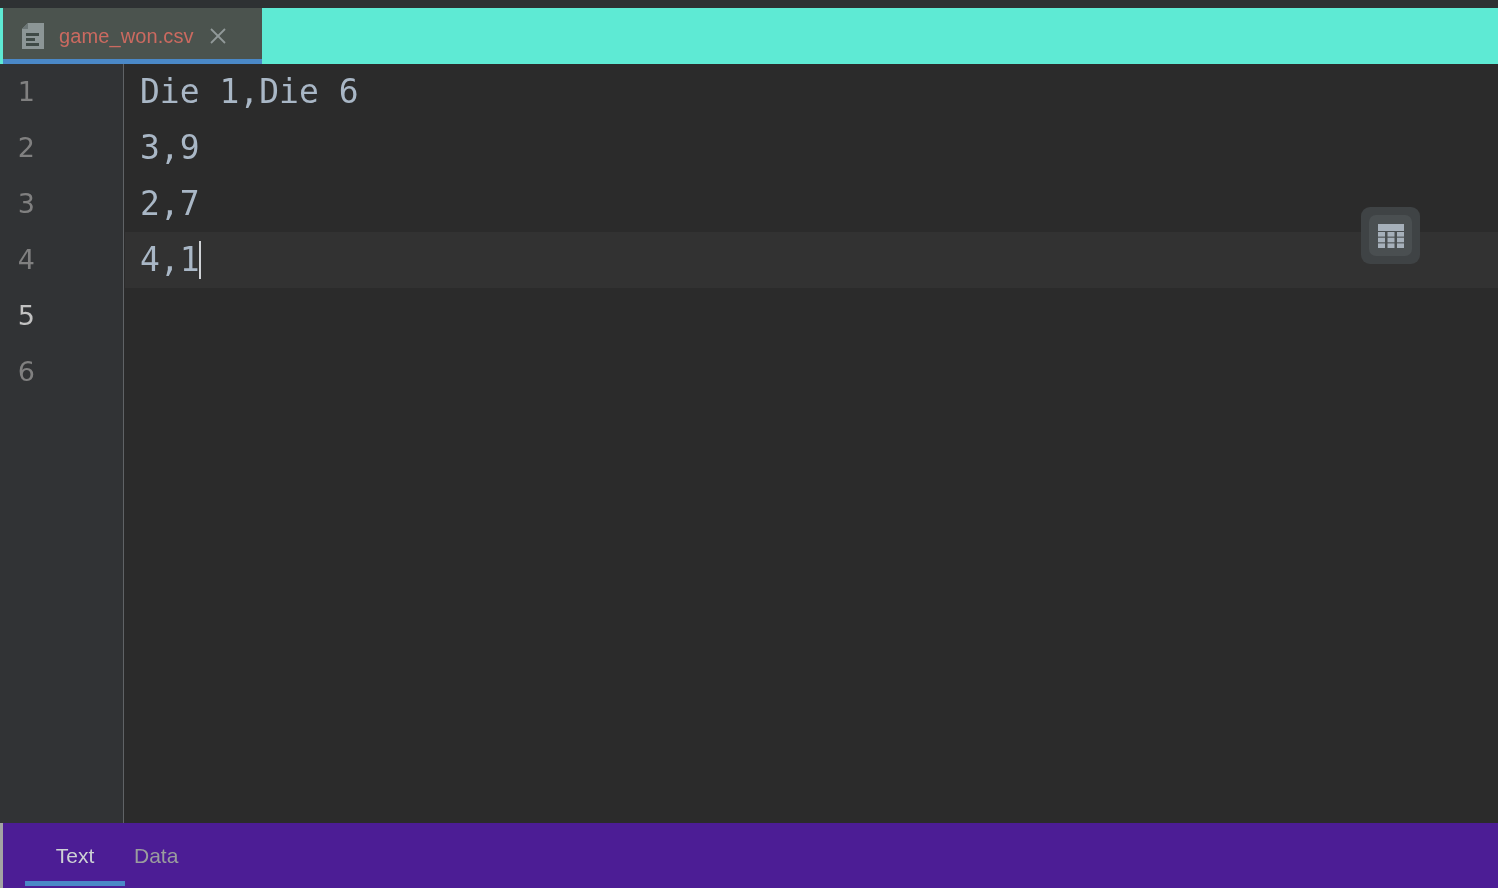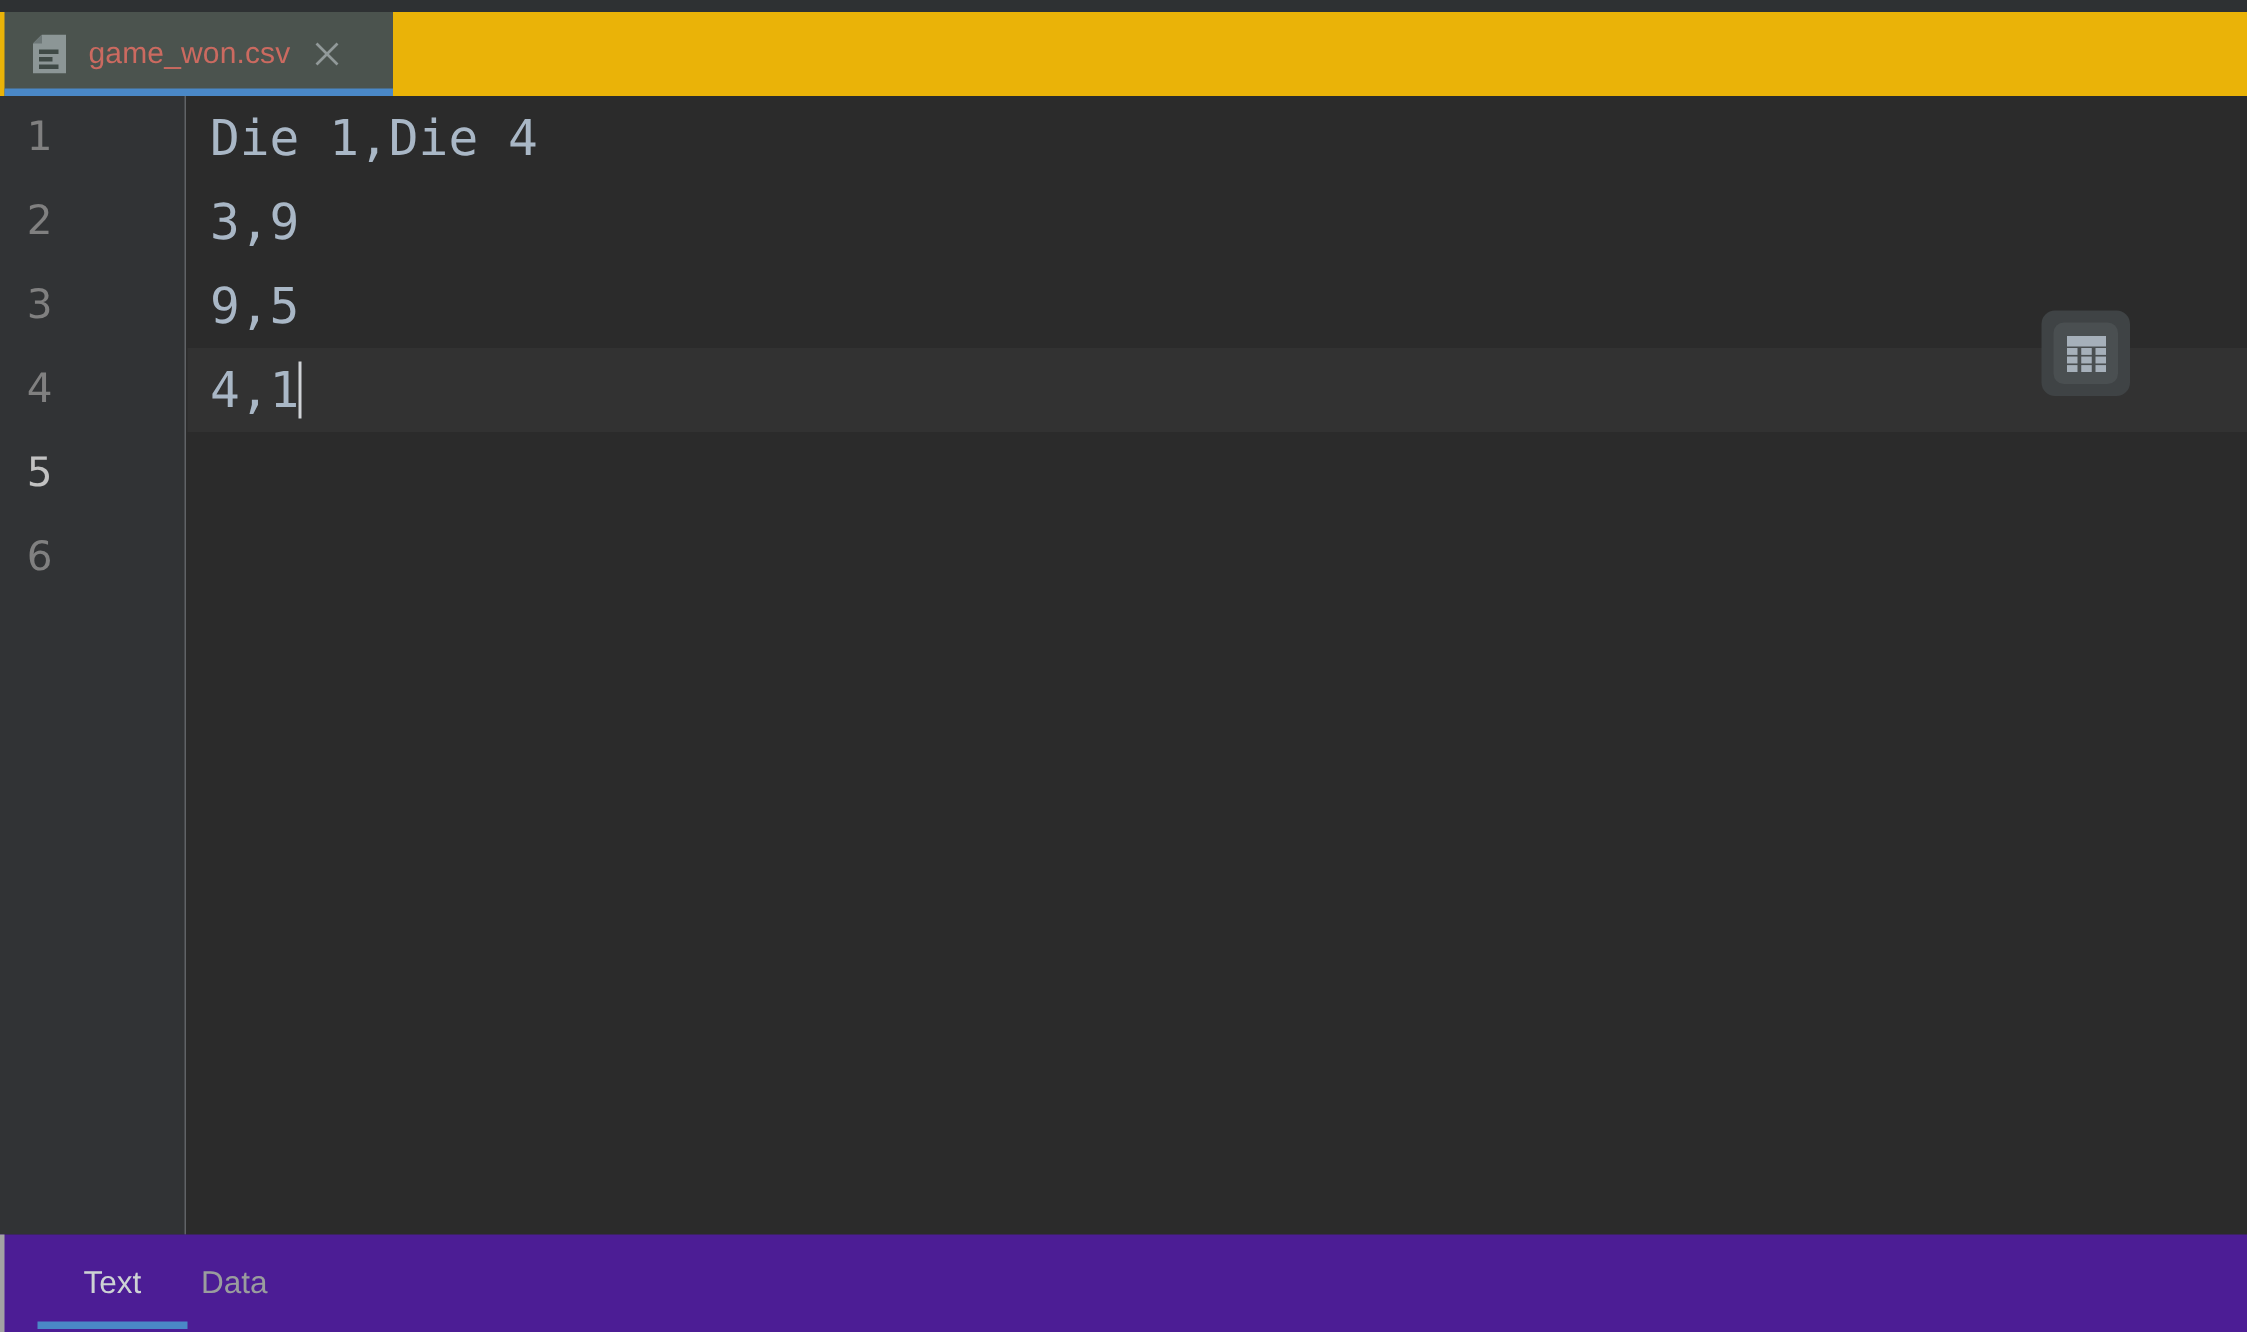--- a/index.html
+++ b/index.html
@@ -13,21 +13,21 @@
 
   
   .top-strip {
     position:absolute; left:0; top:0; width:1498px; height:8px;
     background:#2e3133;
   }
 
   
   .tabbar {
     position:absolute; left:0; top:8px; width:1498px; height:56px;
-    background:#eab308;
+    background:#5eead4;
   }
   .file-tab {
     position:absolute; left:3px; top:0px; width:259px; height:56px;
     background:#4b534e;
     display:flex; align-items:center;
     padding-left:19px;
     cursor:default;
   }
   .file-tab .tab-underline {
     position:absolute; left:0; bottom:0; width:259px; height:5px;
@@ -156,23 +156,23 @@
     <div class="gutter">
       <div class="gutter-line">1</div>
       <div class="gutter-line">2</div>
       <div class="gutter-line">3</div>
       <div class="gutter-line">4</div>
       <div class="gutter-line active">5</div>
       <div class="gutter-line">6</div>
     </div>
 
     <div class="code">
-      <div class="code-line"><span>Die 1,Die 4</span></div>
+      <div class="code-line"><span>Die 1,Die 6</span></div>
       <div class="code-line"><span>3,9</span></div>
-      <div class="code-line"><span>9,5</span></div>
+      <div class="code-line"><span>2,7</span></div>
       <div class="code-line active"><span>4,1</span><span class="caret"></span></div>
       <div class="code-line"><span></span></div>
     </div>
 
     <div class="table-btn">
       <span class="inner">
         <svg width="26" height="24" viewBox="0 0 26 24">
           <rect x="0" y="0" width="26" height="7" fill="#a6b0ba"></rect>
           <rect x="0" y="8" width="7" height="4.6" fill="#a6b0ba"></rect>
           <rect x="9.5" y="8" width="7" height="4.6" fill="#a6b0ba"></rect>

